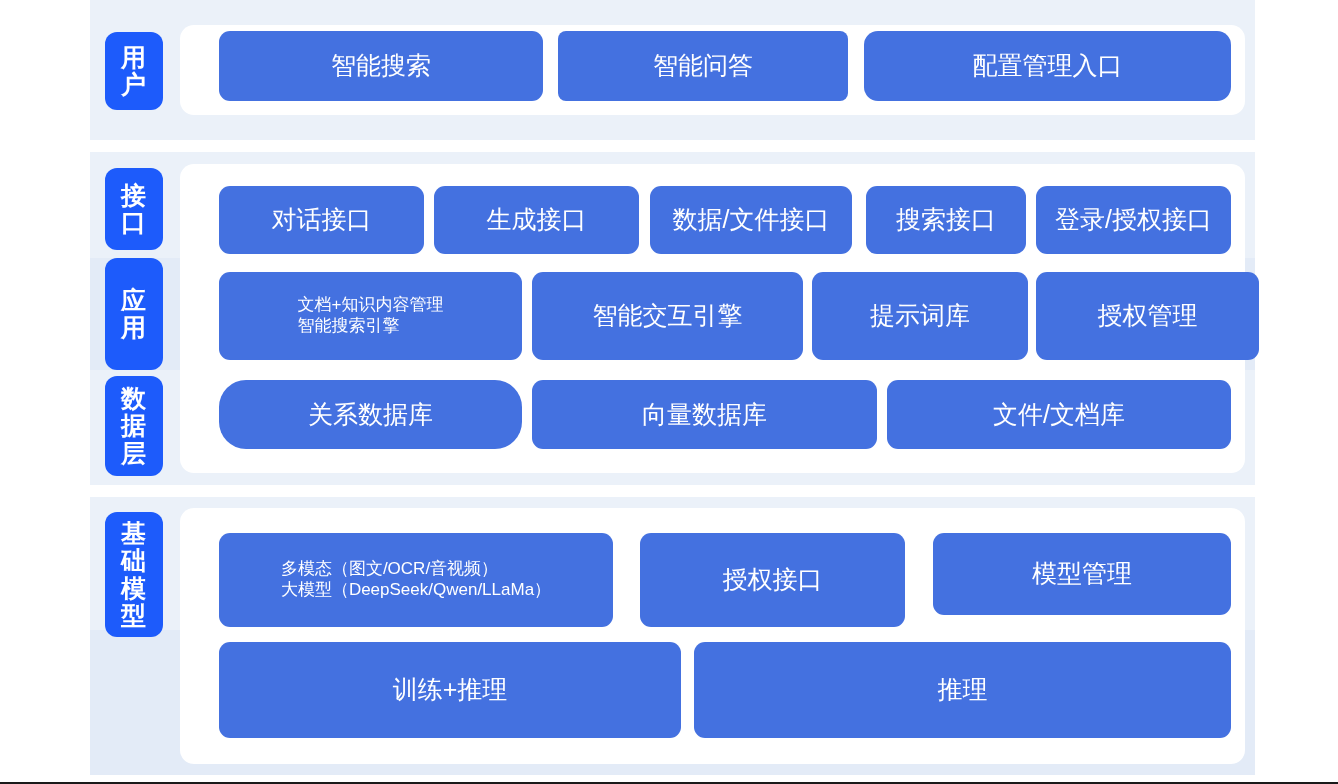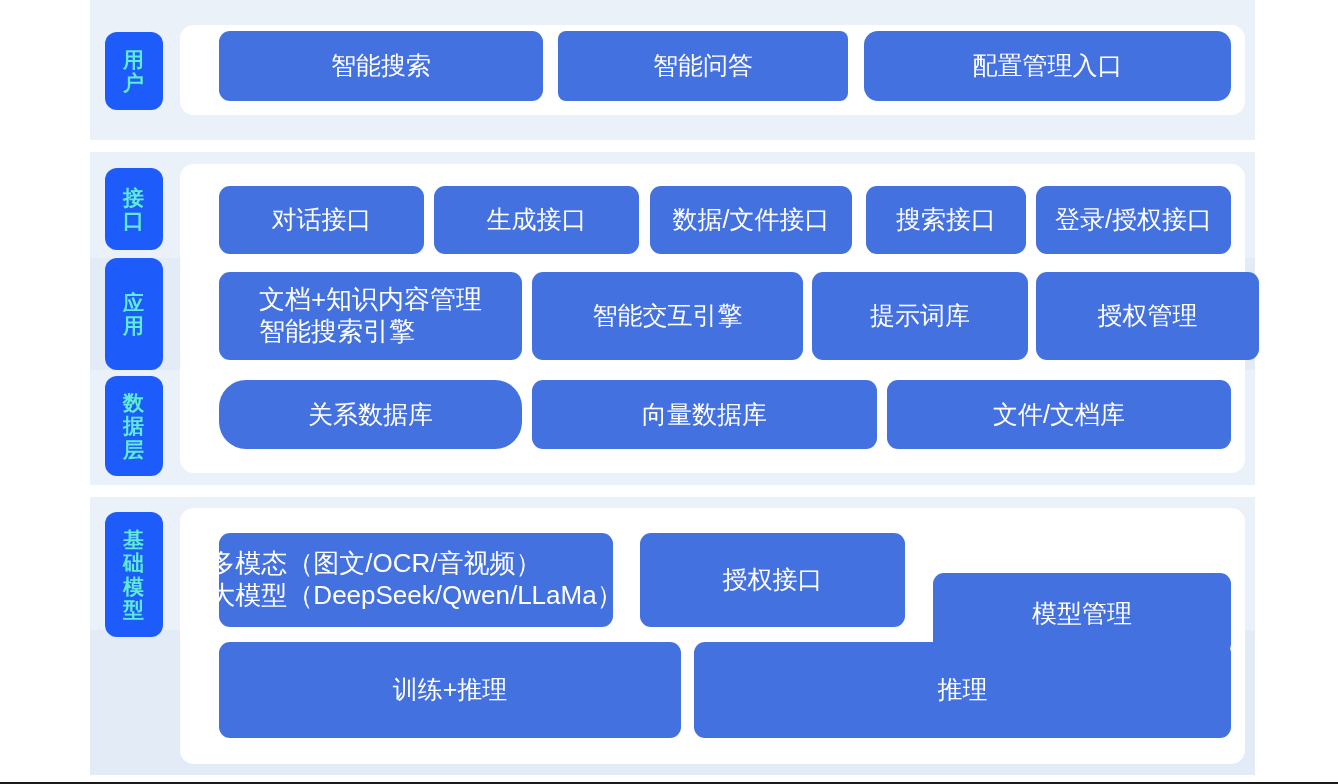--- a/index.html
+++ b/index.html
@@ -50,22 +50,22 @@
   .panel-mid    { left: 180px; top: 164px; width: 1065px; height: 309px; }
   .panel-bottom { left: 180px; top: 508px; width: 1065px; height: 256px; }
 
   
   .tab {
     position: absolute;
     left: 105px;
     width: 58px;
     background: #1d5bfb;
     border-radius: 12px;
-    color: #5eead4;
-    font-size: 21px;
+    color: #ffffff;
+    font-size: 25px;
     font-weight: 700;
     line-height: 1.1;
     letter-spacing: 1px;
     display: flex;
     align-items: center;
     justify-content: center;
     text-align: center;
     writing-mode: horizontal-tb;
     word-break: break-all;
     padding: 12px 8px;
@@ -84,21 +84,21 @@
     border-radius: 11px;
     color: #ffffff;
     display: flex;
     align-items: center;
     justify-content: center;
     text-align: left;
     font-size: 25px;
     line-height: 1.25;
     padding: 4px 8px;
   }
-  .box.two-line { font-size: 26px; line-height: 1.22; }
+  .box.two-line { font-size: 17px; line-height: 1.22; }
   .box .ln { display: block; white-space: nowrap; }
 
   
   .u1 { left: 219px; top: 31px; width: 324px; height: 70px; }
   .u2 { left: 558px; top: 31px; width: 290px; height: 70px; border-radius: 8px; }
   .u3 { left: 864px; top: 31px; width: 367px; height: 70px; border-radius: 14px; }
 
   
   .i1 { left: 219px; top: 186px; width: 205px; height: 68px; }
   .i2 { left: 434px; top: 186px; width: 205px; height: 68px; }
@@ -113,21 +113,21 @@
   .a4 { left: 1036px; top: 272px; width: 223px; height: 88px; }
 
   
   .d1 { left: 219px; top: 380px; width: 303px; height: 69px; border-radius: 27px; }
   .d2 { left: 532px; top: 380px; width: 345px; height: 69px; }
   .d3 { left: 887px; top: 380px; width: 344px; height: 69px; }
 
   
   .f1 { left: 219px; top: 533px; width: 394px; height: 94px; }
   .f2 { left: 640px; top: 533px; width: 265px; height: 94px; }
-  .f3 { left: 933px; top: 533px; width: 298px; height: 82px; margin-top: 40px; }
+  .f3 { left: 933px; top: 533px; width: 298px; height: 82px; }
 
   
   .c1 { left: 219px; top: 642px; width: 462px; height: 96px; }
   .c2 { left: 694px; top: 642px; width: 537px; height: 96px; }
 
   
   .bottom-rule {
     position: absolute;
     left: 0;
     top: 782px;

